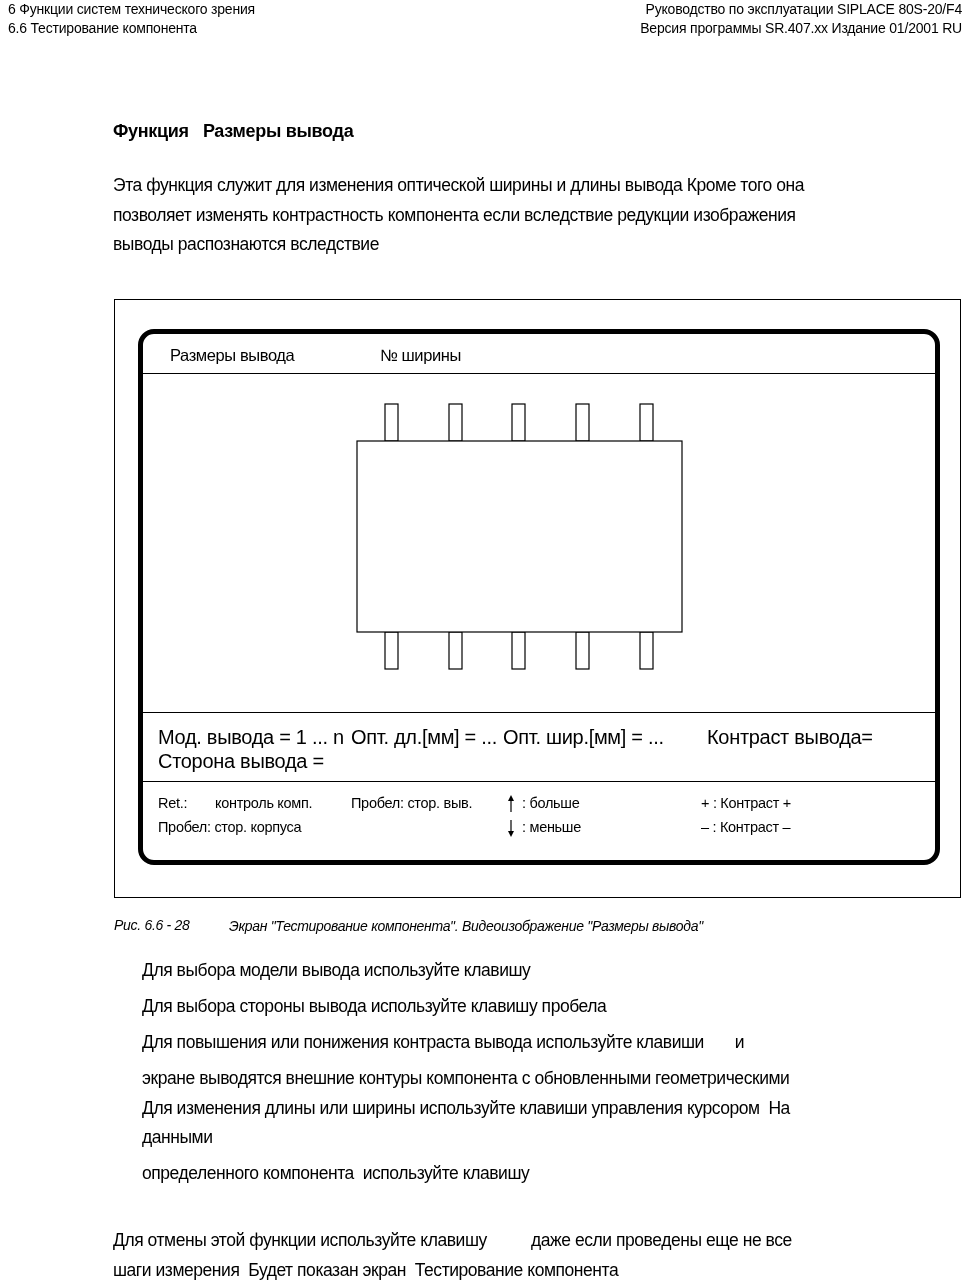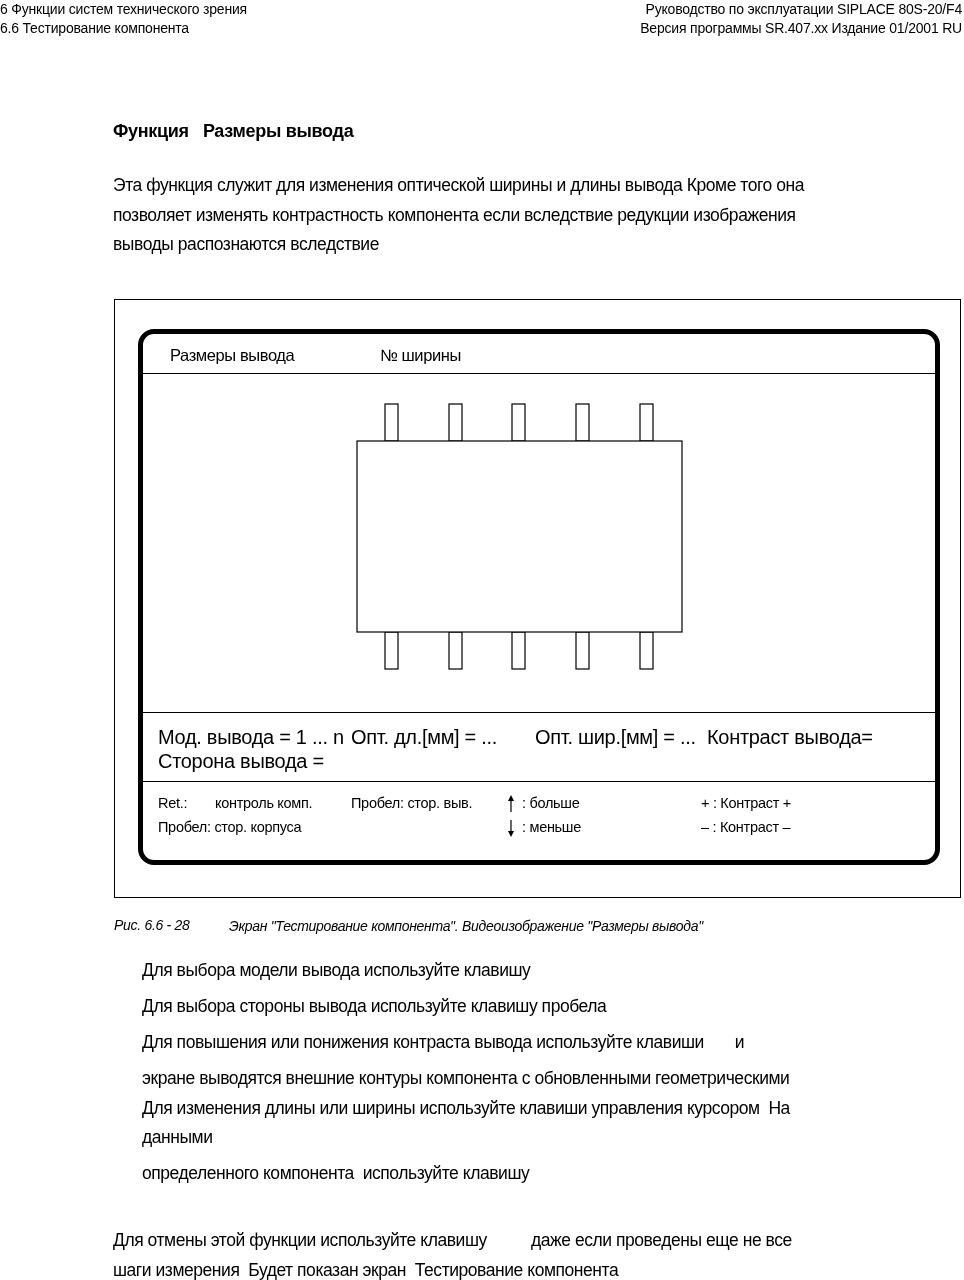--- a/index.html
+++ b/index.html
@@ -1,21 +1,21 @@
 <!DOCTYPE html>
 <html><head>
 <meta charset="utf-8">
 <style>
   html, body { margin: 0; padding: 0; background: #ffffff; }
   body {
     width: 964px; height: 1280px; position: relative; overflow: hidden;
     font-family: "Liberation Sans", sans-serif; color: #000;
   }
   .hdr { position: absolute; font-size: 14px; line-height: 19px; letter-spacing: -0.2px; }
-  .hdr-left { left: 0; top: 0; }
+  .hdr-left { left: 8px; top: 0; }
   .hdr-right { right: 2px; top: 0; text-align: right; }
   .hdr-line { white-space: nowrap; }
 
   .section-title {
     position: absolute; left: 113px; top: 121px;
     font-size: 18px; font-weight: bold; letter-spacing: -0.3px; white-space: pre;
   }
   .intro {
     position: absolute; left: 113px; top: 171px; width: 850px;
     font-size: 17.5px; line-height: 29.5px; letter-spacing: -0.45px;
@@ -114,21 +114,21 @@
         <rect x="369" y="257" width="13" height="37" fill="#fff" stroke="#000" stroke-width="1.2"></rect>
         <rect x="433" y="257" width="13" height="37" fill="#fff" stroke="#000" stroke-width="1.2"></rect>
         <rect x="497" y="257" width="13" height="37" fill="#fff" stroke="#000" stroke-width="1.2"></rect>
         <rect x="214" y="66" width="325" height="191" fill="#fff" stroke="#000" stroke-width="1.2"></rect>
       </svg>
   </div>
 
   <div class="params">
     <span style="left:15px; top:13px;">Мод. вывода = 1 ... n</span>
     <span style="left:208px; top:13px;">Опт. дл.[мм] = ...</span>
-    <span style="left:392px; top:13px;">Опт. шир.[мм] = ...</span>
+    <span style="left:360px; top:13px;">Опт. шир.[мм] = ...</span>
     <span style="left:564px; top:13px;">Контраст вывода=</span>
     <span style="left:15px; top:37px;">Сторона вывода =</span>
   </div>
 
   <div class="keys">
     <span style="left:15px; top:13px;">Ret.:</span>
     <span style="left:72px; top:13px;">контроль комп.</span>
     <span style="left:208px; top:13px;">Пробел: стор. выв.</span>
     <svg class="arrow-icon" style="left:364px; top:13px;" viewBox="0 0 8 18">
       <line x1="4" y1="17" x2="4" y2="3" stroke="#000" stroke-width="1.2"></line>

